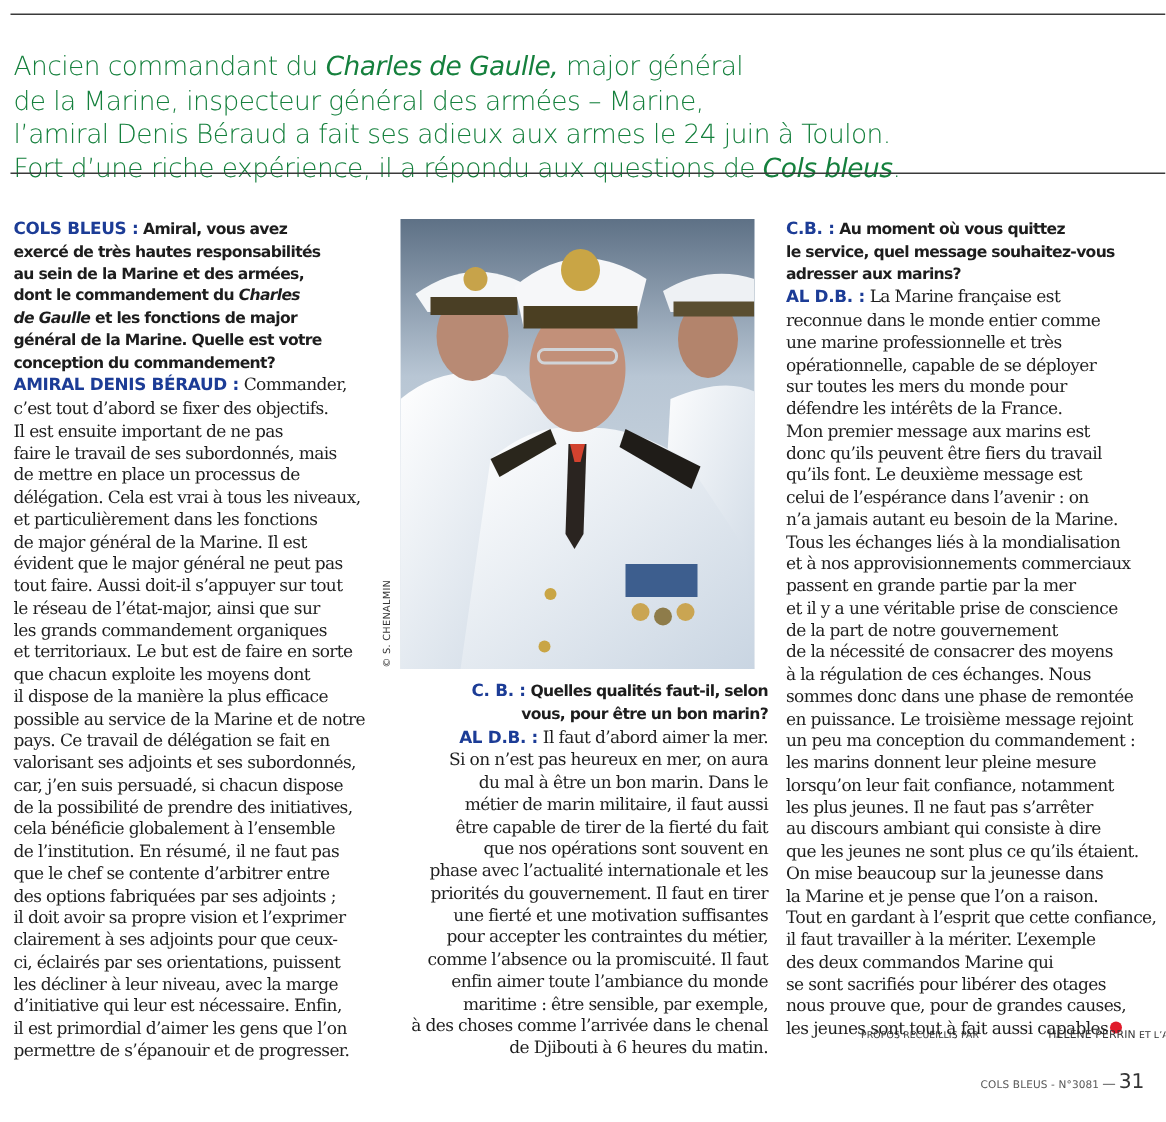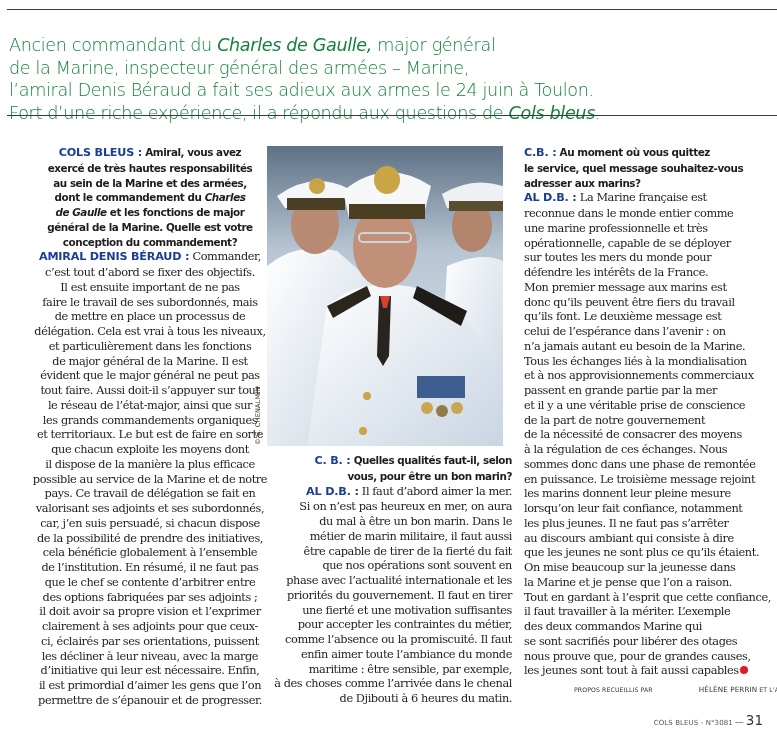--- a/index.html
+++ b/index.html
@@ -50,21 +50,21 @@
 
 <div class="intro">
   <span class="line"><span>Ancien commandant du </span><i>Charles de Gaulle,</i><span> major général</span></span>
   <span class="line">de la Marine, inspecteur général des armées – Marine,</span>
   <span class="line">l’amiral Denis Béraud a fait ses adieux aux armes le 24 juin à Toulon.</span>
   <span class="line"><span>Fort d’une riche expérience, il a répondu aux questions de </span><i>Cols bleus</i><span>.</span></span>
 </div>
 
 <div class="rule" style="top:115px;"></div>
 
-<div class="col" style="left:25px; width:250px;text-align:center;">
+<div class="col" style="left:9px; width:250px;">
   <div>
     <span class="l"><span class="lbl big">COLS BLEUS :</span><span class="q"> Amiral, vous avez</span></span>
     <span class="l q">exercé de très hautes responsabilités</span>
     <span class="l q">au sein de la Marine et des armées,</span>
     <span class="l q"><span>dont le commandement du </span><span class="ital">Charles</span></span>
     <span class="l q"><span class="ital">de Gaulle</span><span> et les fonctions de major</span></span>
     <span class="l q">général de la Marine. Quelle est votre</span>
     <span class="l q">conception du commandement?</span>
   </div>
   <div>
@@ -72,21 +72,21 @@
     <span class="l">c’est tout d’abord se fixer des objectifs.</span>
     <span class="l">Il est ensuite important de ne pas</span>
     <span class="l">faire le travail de ses subordonnés, mais</span>
     <span class="l">de mettre en place un processus de</span>
     <span class="l">délégation. Cela est vrai à tous les niveaux,</span>
     <span class="l">et particulièrement dans les fonctions</span>
     <span class="l">de major général de la Marine. Il est</span>
     <span class="l">évident que le major général ne peut pas</span>
     <span class="l">tout faire. Aussi doit-il s’appuyer sur tout</span>
     <span class="l">le réseau de l’état-major, ainsi que sur</span>
-    <span class="l">les grands commandements organiques</span>
+    <span class="l">les grands commandement organiques</span>
     <span class="l">et territoriaux. Le but est de faire en sorte</span>
     <span class="l">que chacun exploite les moyens dont</span>
     <span class="l">il dispose de la manière la plus efficace</span>
     <span class="l">possible au service de la Marine et de notre</span>
     <span class="l">pays. Ce travail de délégation se fait en</span>
     <span class="l">valorisant ses adjoints et ses subordonnés,</span>
     <span class="l">car, j’en suis persuadé, si chacun dispose</span>
     <span class="l">de la possibilité de prendre des initiatives,</span>
     <span class="l">cela bénéficie globalement à l’ensemble</span>
     <span class="l">de l’institution. En résumé, il ne faut pas</span>
@@ -198,20 +198,21 @@
     <span class="l">n’a jamais autant eu besoin de la Marine.</span>
     <span class="l">Tous les échanges liés à la mondialisation</span>
     <span class="l">et à nos approvisionnements commerciaux</span>
     <span class="l">passent en grande partie par la mer</span>
     <span class="l">et il y a une véritable prise de conscience</span>
     <span class="l">de la part de notre gouvernement</span>
     <span class="l">de la nécessité de consacrer des moyens</span>
     <span class="l">à la régulation de ces échanges. Nous</span>
     <span class="l">sommes donc dans une phase de remontée</span>
     <span class="l">en puissance. Le troisième message rejoint</span>
+    <span class="l">un peu ma conception du commandement :</span>
     <span class="l">les marins donnent leur pleine mesure</span>
     <span class="l">lorsqu’on leur fait confiance, notamment</span>
     <span class="l">les plus jeunes. Il ne faut pas s’arrêter</span>
     <span class="l">au discours ambiant qui consiste à dire</span>
     <span class="l">que les jeunes ne sont plus ce qu’ils étaient.</span>
     <span class="l">On mise beaucoup sur la jeunesse dans</span>
     <span class="l">la Marine et je pense que l’on a raison.</span>
     <span class="l">Tout en gardant à l’esprit que cette confiance,</span>
     <span class="l">il faut travailler à la mériter. L’exemple</span>
     <span class="l">des deux commandos Marine qui</span>

